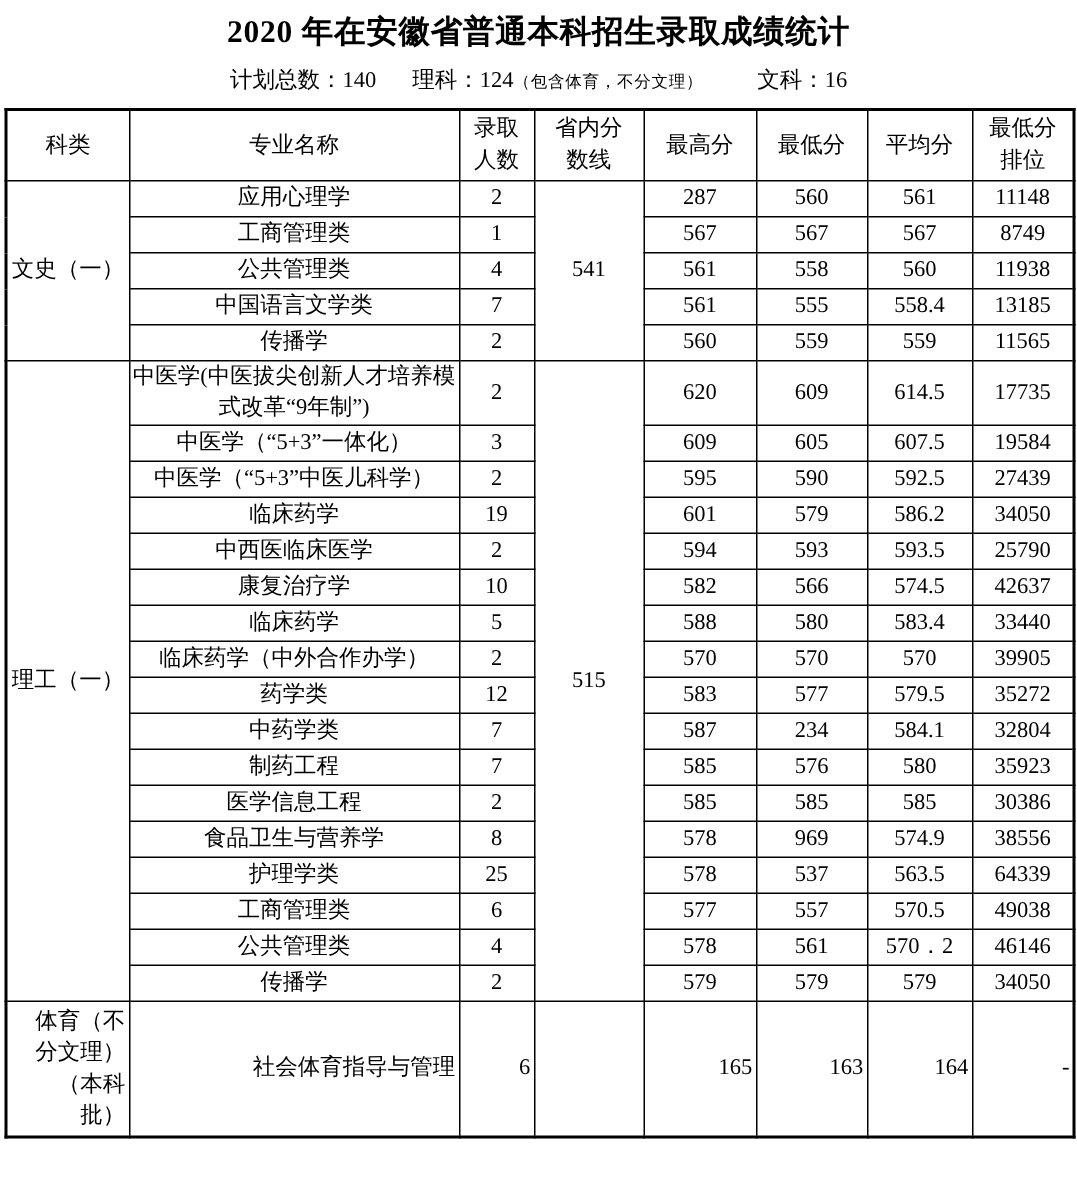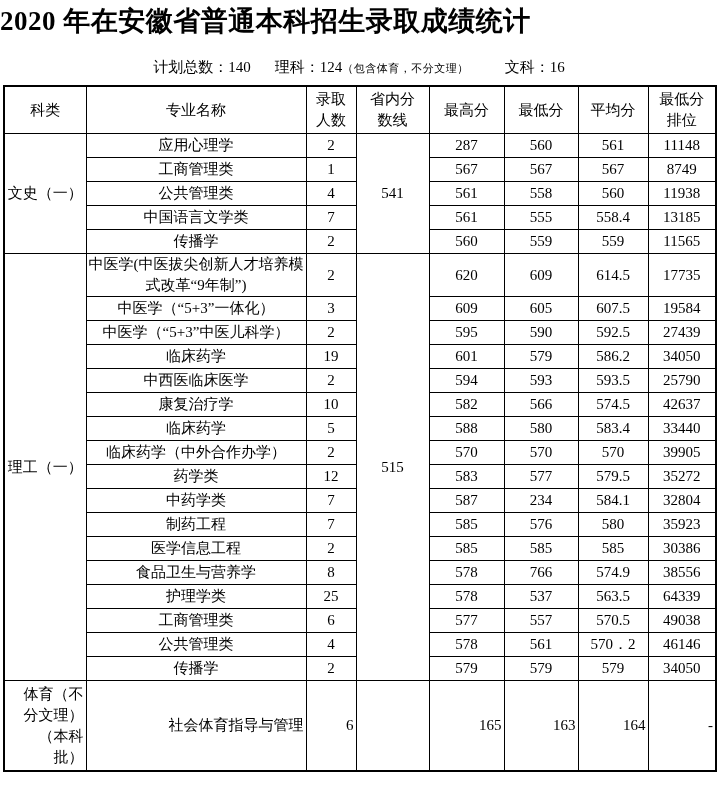--- a/index.html
+++ b/index.html
@@ -3,25 +3,25 @@
 <meta charset="utf-8">
 <style>
   html,body{margin:0;padding:0;}
   body{
     width:718px;height:799px;background:#ffffff;color:#000000;
     font-family:"Liberation Serif","DejaVu Serif",serif;
     -webkit-font-smoothing:antialiased;
   }
   .page{width:718px;height:799px;overflow:hidden;}
   .title{
-    text-align:left;font-size:27px;font-weight:bold;
+    text-align:center;font-size:21px;font-weight:bold;
     margin:0;padding-top:8px;line-height:26px;letter-spacing:0.5px;
   }
   .subtitle{
-    text-align:center;font-size:15px;margin-top:24px;margin-bottom:8px;line-height:18px;
+    text-align:center;font-size:15px;margin-top:11px;margin-bottom:8px;line-height:18px;
     white-space:nowrap;
   }
   .subtitle .grp{display:inline-block;}
   .subtitle .grp + .grp{margin-left:24px;}
   .subtitle .grp.last{margin-left:36px;}
   .subtitle .note{font-size:11px;letter-spacing:0.5px;}
   table.stats{
     border-collapse:collapse;table-layout:fixed;
     width:712px;margin-left:3px;border:2px solid #000000;
   }
@@ -215,21 +215,21 @@
           <td class="count-cell">2</td>
           <td class="score-cell">585</td>
           <td class="score-cell">585</td>
           <td class="score-cell">585</td>
           <td class="score-cell">30386</td>
         </tr>
         <tr class="section-1">
           <td class="major-cell">食品卫生与营养学</td>
           <td class="count-cell">8</td>
           <td class="score-cell">578</td>
-          <td class="score-cell">766</td>
+          <td class="score-cell">969</td>
           <td class="score-cell">574.9</td>
           <td class="score-cell">38556</td>
         </tr>
         <tr class="section-1">
           <td class="major-cell">护理学类</td>
           <td class="count-cell">25</td>
           <td class="score-cell">578</td>
           <td class="score-cell">537</td>
           <td class="score-cell">563.5</td>
           <td class="score-cell">64339</td>

